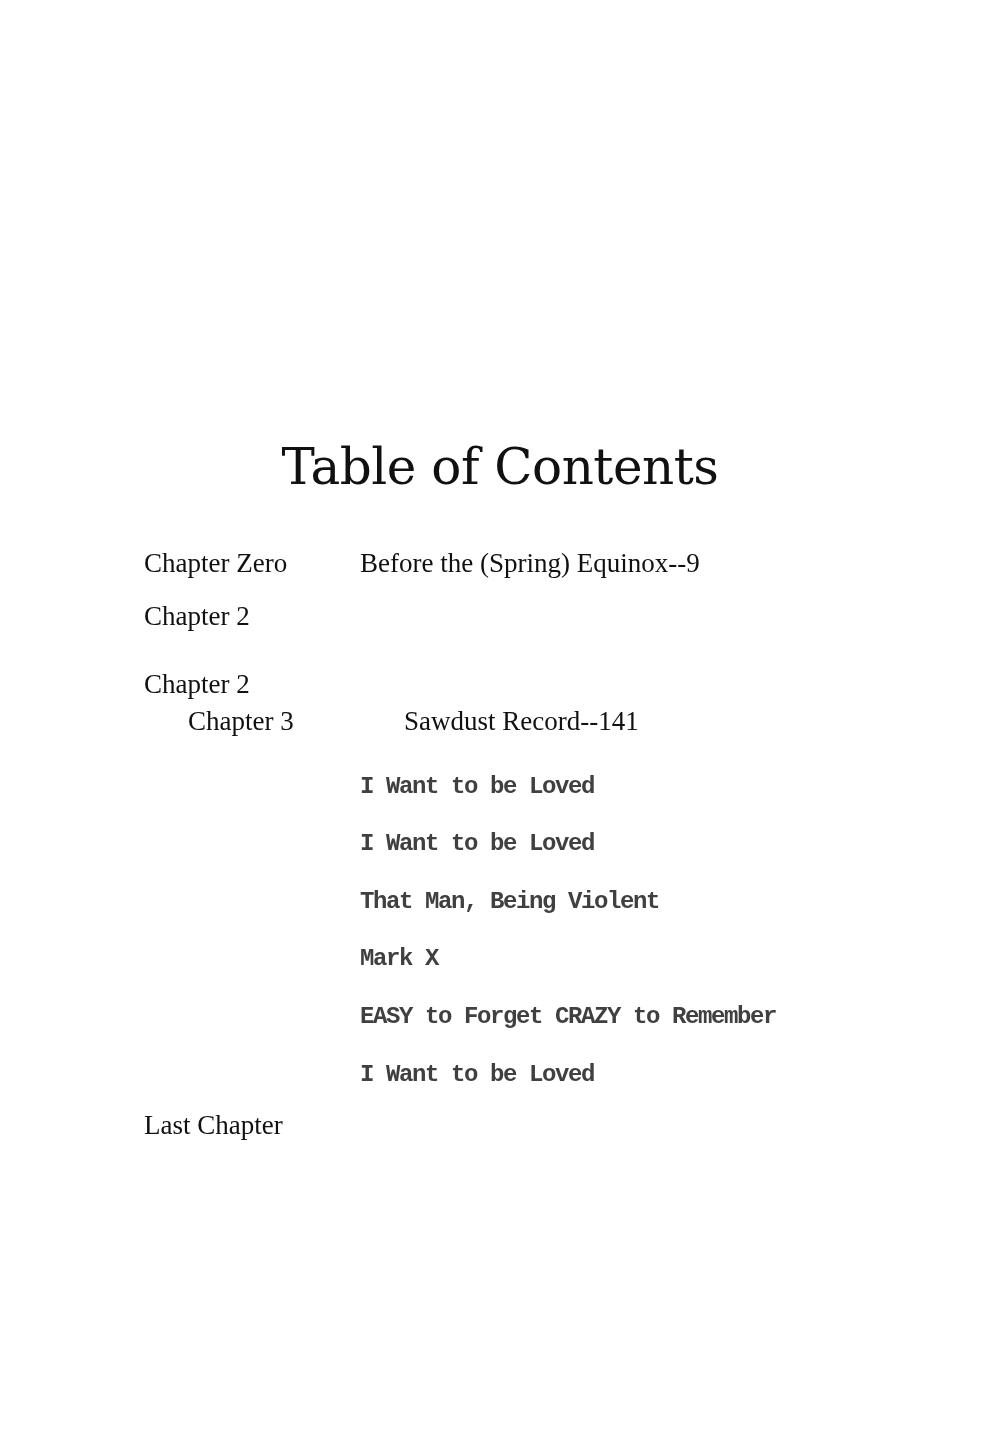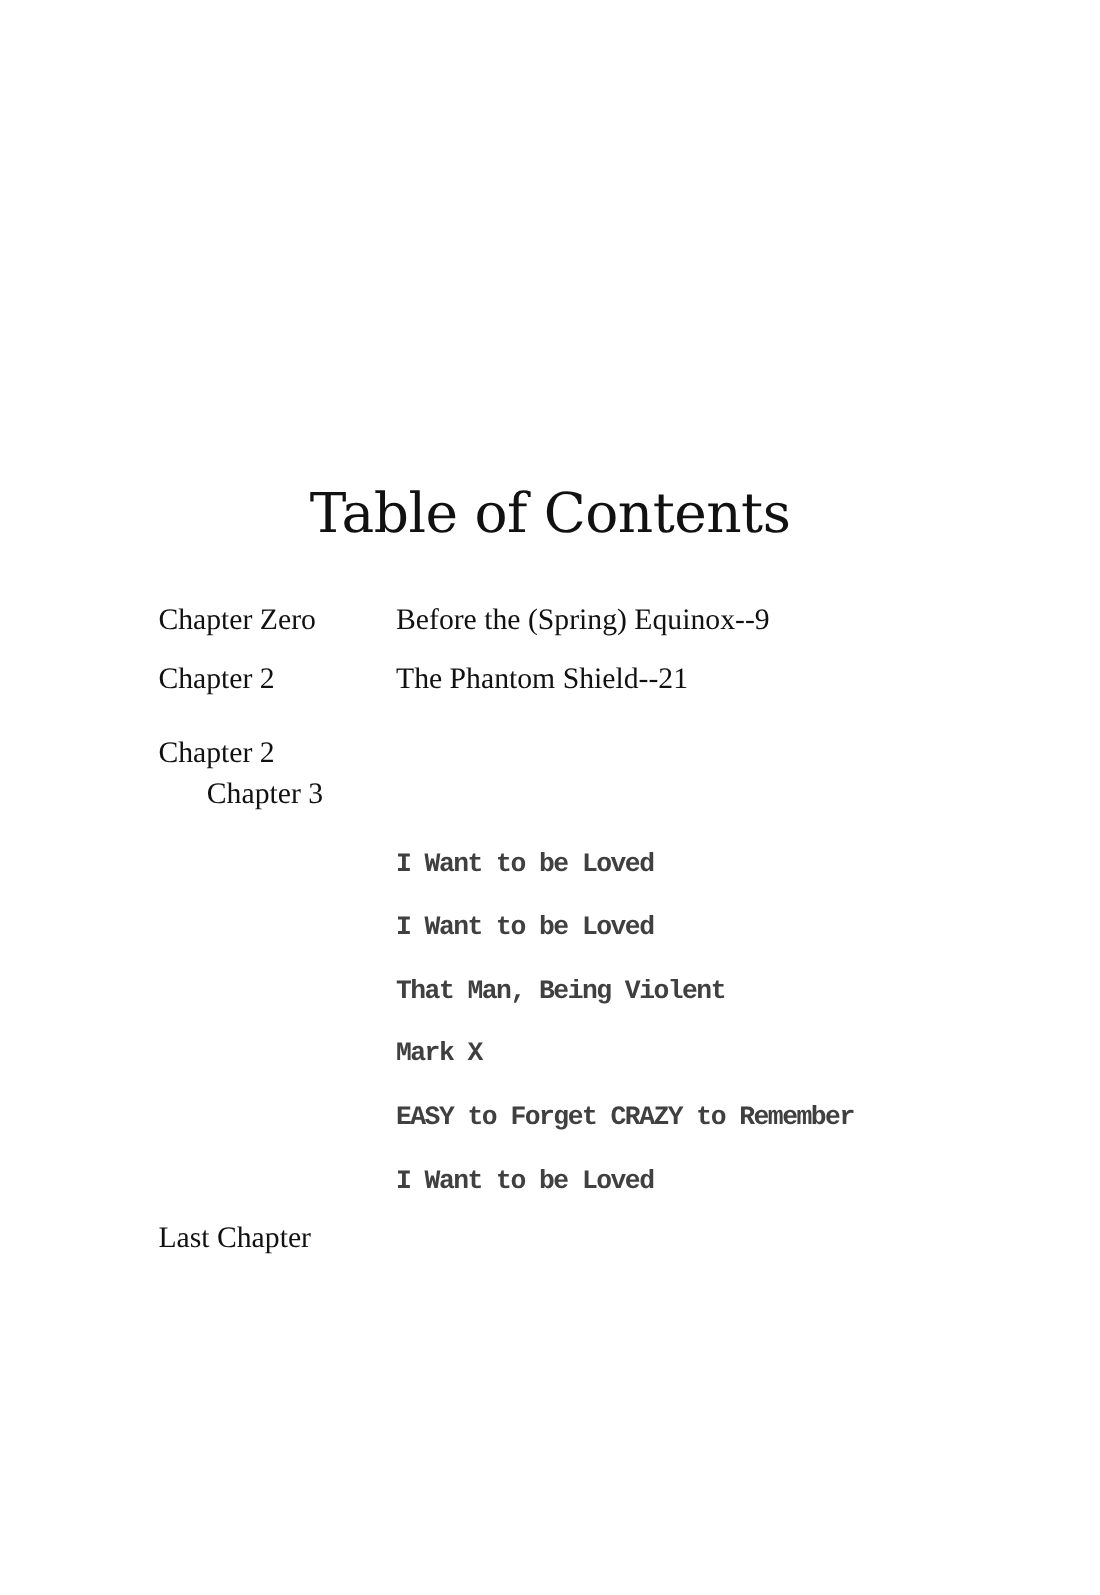--- a/index.html
+++ b/index.html
@@ -64,27 +64,27 @@
 
 <h1 class="page-title">Table of Contents</h1>
 
 <div>
   <div class="toc-row" style="top:543px;">
     <span class="chapter-label">Chapter Zero</span>
     <span class="chapter-title">Before the (Spring) Equinox--9</span>
   </div>
   <div class="toc-row" style="top:596px;">
     <span class="chapter-label">Chapter 2</span>
-    <span class="chapter-title">The Phantom Shield--21</span>
   </div>
   <div class="toc-row" style="top:648px;margin-top:16px;">
     <span class="chapter-label">Chapter 2</span>
   </div>
   <div class="toc-row" style="top:701px;margin-left:44px;">
     <span class="chapter-label">Chapter 3</span>
+    <span class="chapter-title">Sawdust Record--141</span>
   </div>
   <div class="toc-row" style="top:767px;">
     <span class="chapter-title typewriter">I Want to be Loved</span>
   </div>
   <div class="toc-row" style="top:824px;">
     <span class="chapter-title typewriter">I Want to be Loved</span>
   </div>
   <div class="toc-row" style="top:882px;">
     <span class="chapter-title typewriter">That Man, Being Violent</span>
   </div>

